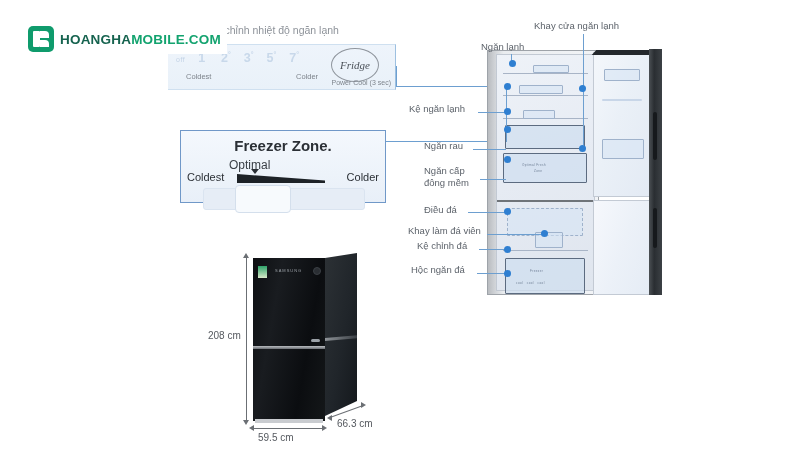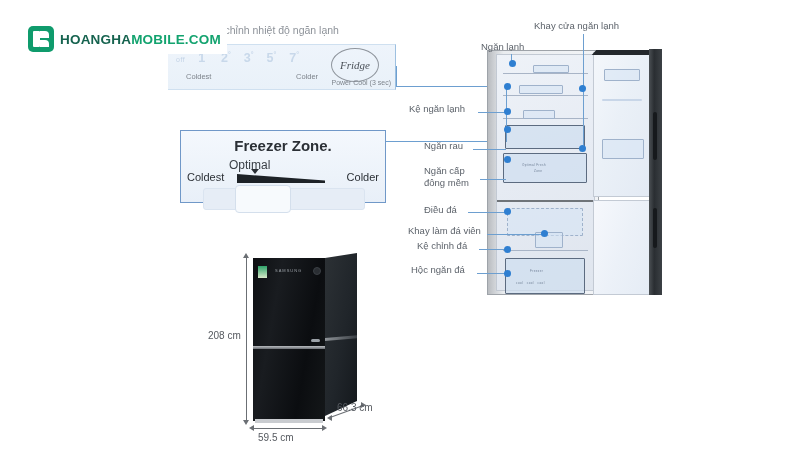--- a/index.html
+++ b/index.html
@@ -589,15 +589,15 @@
   <div class="dim-text" style="left:208px; top:330px;">208 cm</div>
 
   <div class="dim-line" style="left:253px; top:428px; width:71px; height:1px;"></div>
   <div class="arrow arrow-left" style="left:249px; top:425px;"></div>
   <div class="arrow arrow-right" style="left:322px; top:425px;"></div>
   <div class="dim-text" style="left:258px; top:432px;">59.5 cm</div>
 
   <div class="dim-line" style="left:330px; top:417px; width:36px; height:1px; transform:rotate(-20deg); transform-origin:left center;"></div>
   <div class="arrow arrow-left" style="left:327px; top:415px;"></div>
   <div class="arrow arrow-right" style="left:361px; top:402px;"></div>
-  <div class="dim-text" style="left:337px; top:402px;">66.3 cm</div>
+  <div class="dim-text" style="left:337px; top:418px;">66.3 cm</div>
 
 </div>
 
 </body></html>

